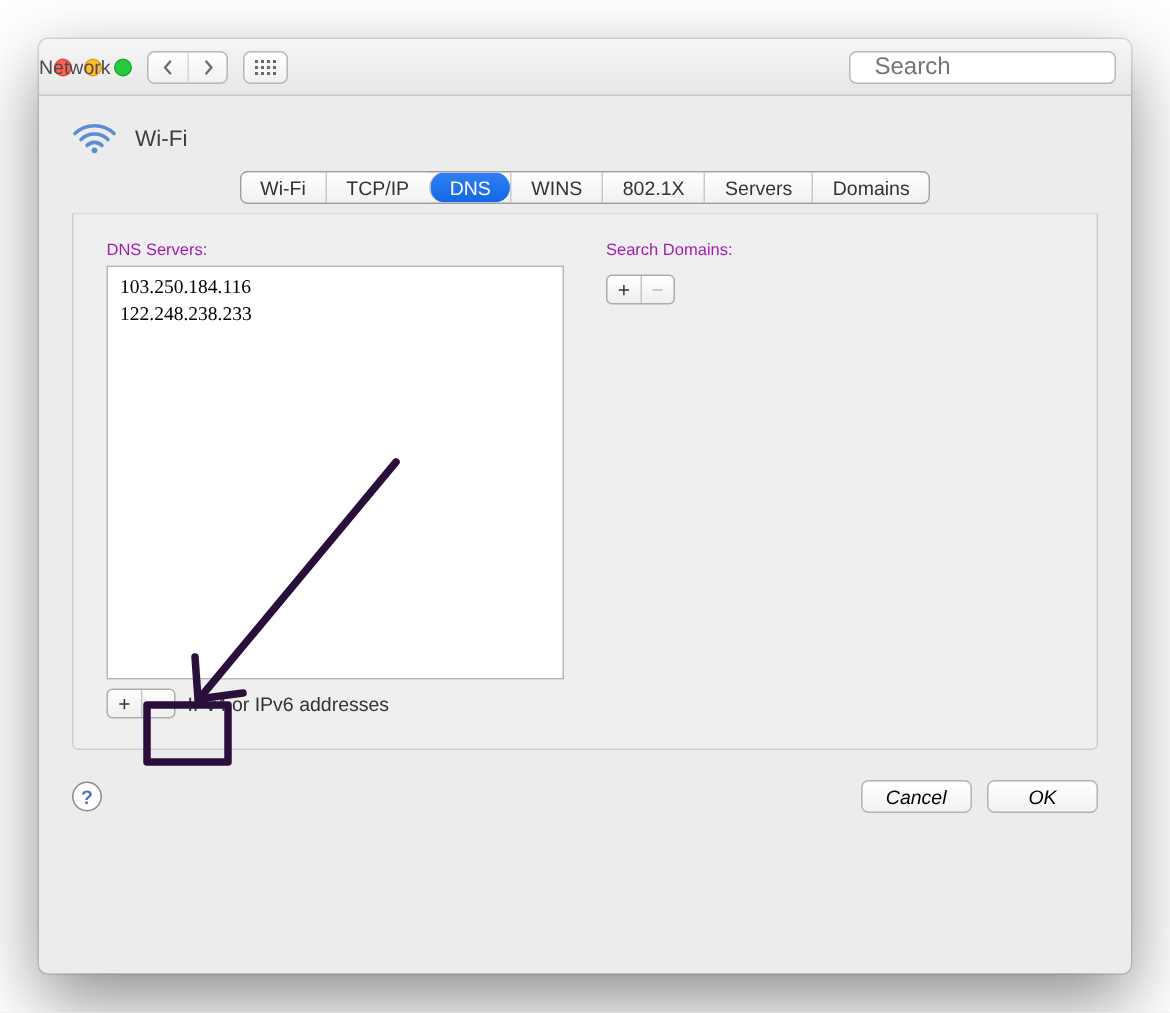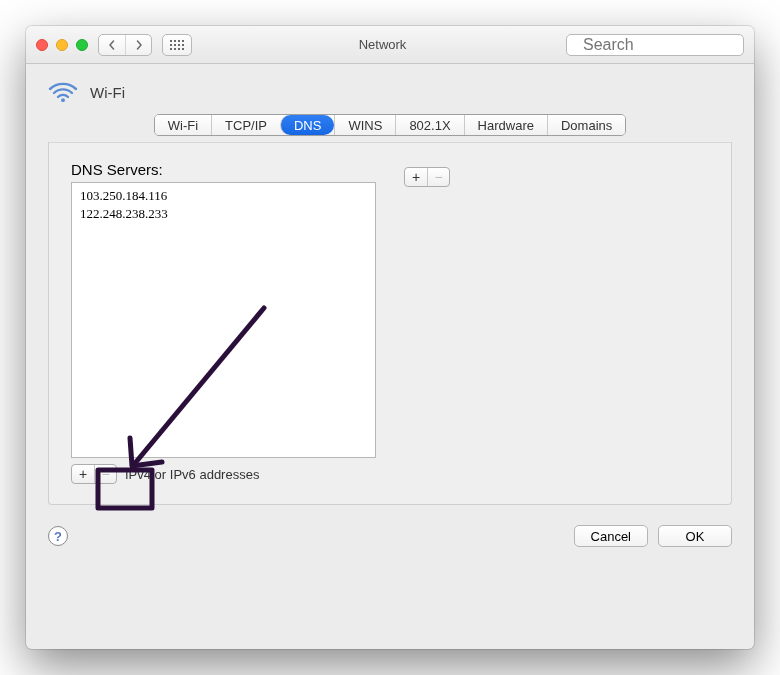--- a/index.html
+++ b/index.html
@@ -59,21 +59,21 @@
   }
   .seg button+button{border-left:1px solid #d6d6d6;}
   .grid-btn{
     width:30px;height:22px;
     border:1px solid var(--border);border-radius:5px;
     background:linear-gradient(#ffffff,#f1f1f1);
     display:flex;align-items:center;justify-content:center;
     color:#6a6a6a;cursor:pointer;
   }
   .win-title{
-    position:absolute;left:0;right:15px;text-align:center;
+    position:absolute;left:0;right:15px;text-align:left;
     font-size:13px;color:#4b4b4b;pointer-events:none;
   }
   .search{
     margin-left:auto;height:22px;width:178px;
     border:1px solid var(--border);border-radius:5px;
     background:#fff;display:flex;align-items:center;gap:6px;
     padding:0 8px;color:#9a9a9a;
   }
   .search input{
     flex:1;border:none;outline:none;font-size:16px;color:#333;
@@ -109,21 +109,21 @@
   
   .panel{
     margin:6px 22px 0 22px;
     border:1px solid #cfcfcf;border-top:1px solid #d7d7d7;
     border-radius:0 0 4px 4px;
     background:#efefef;
     padding:18px 22px 20px 22px;
   }
   .columns{display:flex;gap:28px;}
   .col{flex:1;display:flex;flex-direction:column;}
-  .col-label{font-size:15px;margin-bottom:4px;color:#000000;}
+  .col-label{font-size:11px;margin-bottom:4px;color:#a21caf;}
   .listbox{
     flex:1;min-height:276px;
     background:#fff;border:1px solid #b7b7b7;
     font-size:13px;
     padding:4px 0;
     font-family:Liberation Serif, serif;
   }
   .listbox .item{padding:1px 8px;white-space:nowrap;cursor:default;}
   .list-controls{
     margin-top:6px;display:flex;align-items:center;gap:8px;position:relative;
@@ -147,21 +147,21 @@
   .help{
     width:20px;height:20px;border-radius:50%;border:1.5px solid #8a8a8a;
     color:#5a74c4;display:flex;align-items:center;justify-content:center;
     font-weight:600;font-size:13px;cursor:pointer;background:#fff;
   }
   .spacer{flex:1;}
   .btn{
     height:22px;min-width:74px;padding:0 16px;
     border:1px solid #b5b5b5;border-radius:5px;
     background:linear-gradient(#ffffff,#f2f2f2);
-    font-size:13px;cursor:pointer;margin-left:10px;
+    font-size:13px;cursor:pointer;margin-left:10px;font-style:italic;
   }
   
   .annotation{
     position:absolute;left:0;top:0;width:100%;height:100%;
     pointer-events:none;
   }
 </style>
 </head>
 <body>
 
@@ -225,21 +225,21 @@
     <h1>Wi-Fi</h1>
   </div>
 
   <div class="tabbar">
     <div class="tabs" id="tabs">
         <div class="tab">Wi-Fi</div>
         <div class="tab">TCP/IP</div>
         <div class="tab selected">DNS</div>
         <div class="tab">WINS</div>
         <div class="tab">802.1X</div>
-        <div class="tab">Hardware</div>
+        <div class="tab">Servers</div>
         <div class="tab">Domains</div>
       </div>
   </div>
 
   <div class="panel">
     <div class="columns">
       <div class="col">
         <div class="col-label">DNS Servers:</div>
         <div class="listbox" id="dns-list">
             <div class="item">103.250.184.116</div>
@@ -247,20 +247,21 @@
           </div>
         <div class="list-controls">
           <div class="pm">
             <button id="dns-add">+</button>
             <button id="dns-remove" disabled="">−</button>
           </div>
           <span class="hint">IPv4 or IPv6 addresses</span>
         </div>
       </div>
       <div class="col">
+        <div class="col-label">Search Domains:</div>
         <div class="list-controls">
           <div class="pm">
             <button>+</button>
             <button id="sd-remove" disabled="">−</button>
           </div>
         </div>
       </div>
     </div>
   </div>
 

